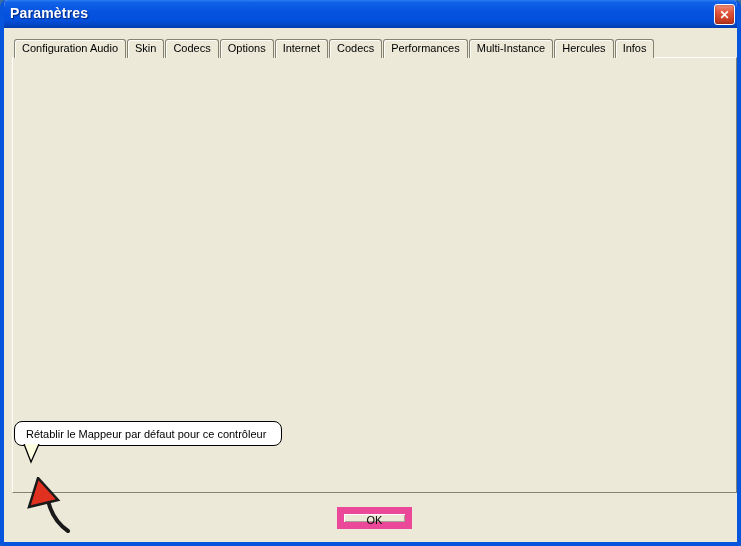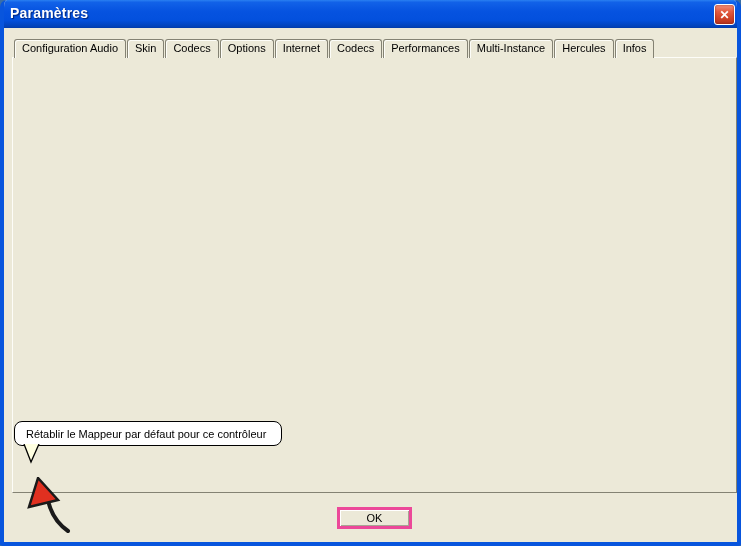--- a/index.html
+++ b/index.html
@@ -114,23 +114,23 @@
   }
   .actioninput {
     position:absolute; left:401px; top:198px; width:308px; height:19px;
     font-size:11px; padding:1px 4px; font-family:"Liberation Sans", sans-serif; outline:none;
   }
   .seealsobox { position:absolute; left:400px; top:358px; width:309px; height:120px; }
   .rightsb { position:absolute; left:692px; top:226px; width:16px; height:116px; }
   
   .okbtn {
     position:absolute; left:333px; top:507px; width:75px; height:22px;
-    background:#ece9d8; border:3px solid #ec4899;
+    background:#ece9d8; border:7px solid #ec4899;
     box-shadow: inset 1px 1px 0 #fff, inset -1px -1px 0 #a7a493;
-    font-size:11px; display:flex; align-items:center; justify-content:center; cursor:pointer;
+    font-size:11px; display:flex; justify-content:center; cursor:pointer;
   }
   .cursor { position:absolute; left:23px; top:477px; z-index:8; pointer-events:none; }
 </style>
 </head>
 <body>
 
 <div class="window">
 
   <div class="titlebar">
     <div class="title">Paramètres</div>

